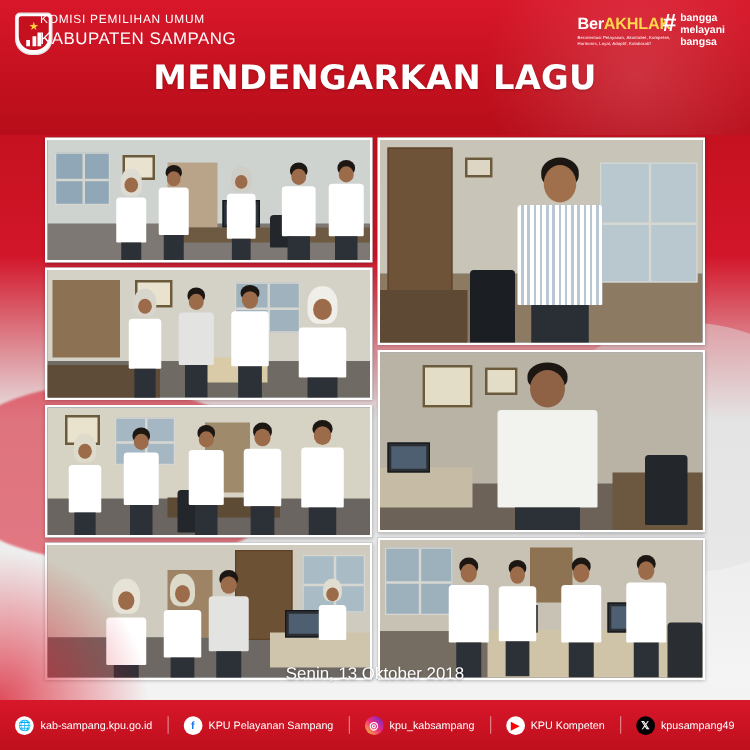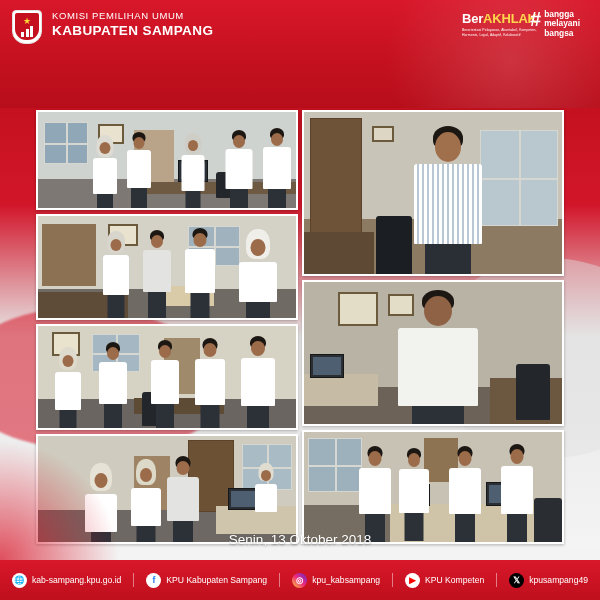--- a/index.html
+++ b/index.html
@@ -52,28 +52,28 @@
   .kpu-logo .bars {
     position: absolute; left: 50%; bottom: 7px;
     transform: translateX(-50%);
     display: flex; gap: 1.5px; align-items: flex-end;
   }
   .kpu-logo .bars i { display: block; width: 3px; background: #ffffff; }
   .kpu-logo .bars i:nth-child(1) { height: 5px; }
   .kpu-logo .bars i:nth-child(2) { height: 8px; }
   .kpu-logo .bars i:nth-child(3) { height: 11px; }
 
-  .org-block { position: absolute; left: 52px; top: 10px; }
+  .org-block { position: absolute; left: 32px; top: 10px; }
   .org-line1 {
     color: #ffffff; font-size: 9.5px; letter-spacing: 0.6px;
     font-weight: 400; line-height: 12px;
   }
   .org-line2 {
     color: #ffffff; font-size: 13.5px; letter-spacing: 0.4px;
-    font-weight: 700; line-height: 16px; margin-top: 1px;
+    font-weight: 400; line-height: 16px; margin-top: 1px;
   }
 
   .berakhlak {
     position: absolute; left: 462px; top: 11px; width: 78px; text-align: left;
   }
   .berakhlak .word {
     font-size: 13px; font-weight: 700; color: #ffffff; letter-spacing: -0.2px;
   }
   .berakhlak .word span.hl { color: #ffd23a; }
   .berakhlak .sub {
@@ -276,20 +276,21 @@
       </div>
     </div>
   </div>
 
   <div class="red-body">
     <div class="swoosh"></div>
     <div class="swoosh2"></div>
   </div>
 
   <div class="title-wrap">
+    <div class="title-line l1">MENDENGARKAN LAGU</div>
   </div>
 
   <div class="collage">
 
     <div class="photo" style="left:0px; top:0px; width:262px; height:100px;">
       <div class="scene">
         <div class="wall" style="background:#cfd3d0; height:70%;"></div>
         <div class="floor" style="top:70%; background:#7d7873;"></div>
         <div class="window" style="left:6px; top:10px; width:44px; height:42px; background:#8fa7b6;"></div>
         <div class="frame" style="left:60px; top:12px; width:26px; height:20px;"></div>
@@ -544,21 +545,21 @@
   <div class="footer">
 
     <div class="social">
       <span class="ic">🌐</span>
       <span class="lbl">kab-sampang.kpu.go.id</span>
     </div>
     <div class="sep"></div>
 
     <div class="social">
       <span class="ic fb">f</span>
-      <span class="lbl">KPU Kabupaten Sampang</span>
+      <span class="lbl">KPU Pelayanan Sampang</span>
     </div>
     <div class="sep"></div>
 
     <div class="social">
       <span class="ic ig">◎</span>
       <span class="lbl">kpu_kabsampang</span>
     </div>
     <div class="sep"></div>
 
     <div class="social">

